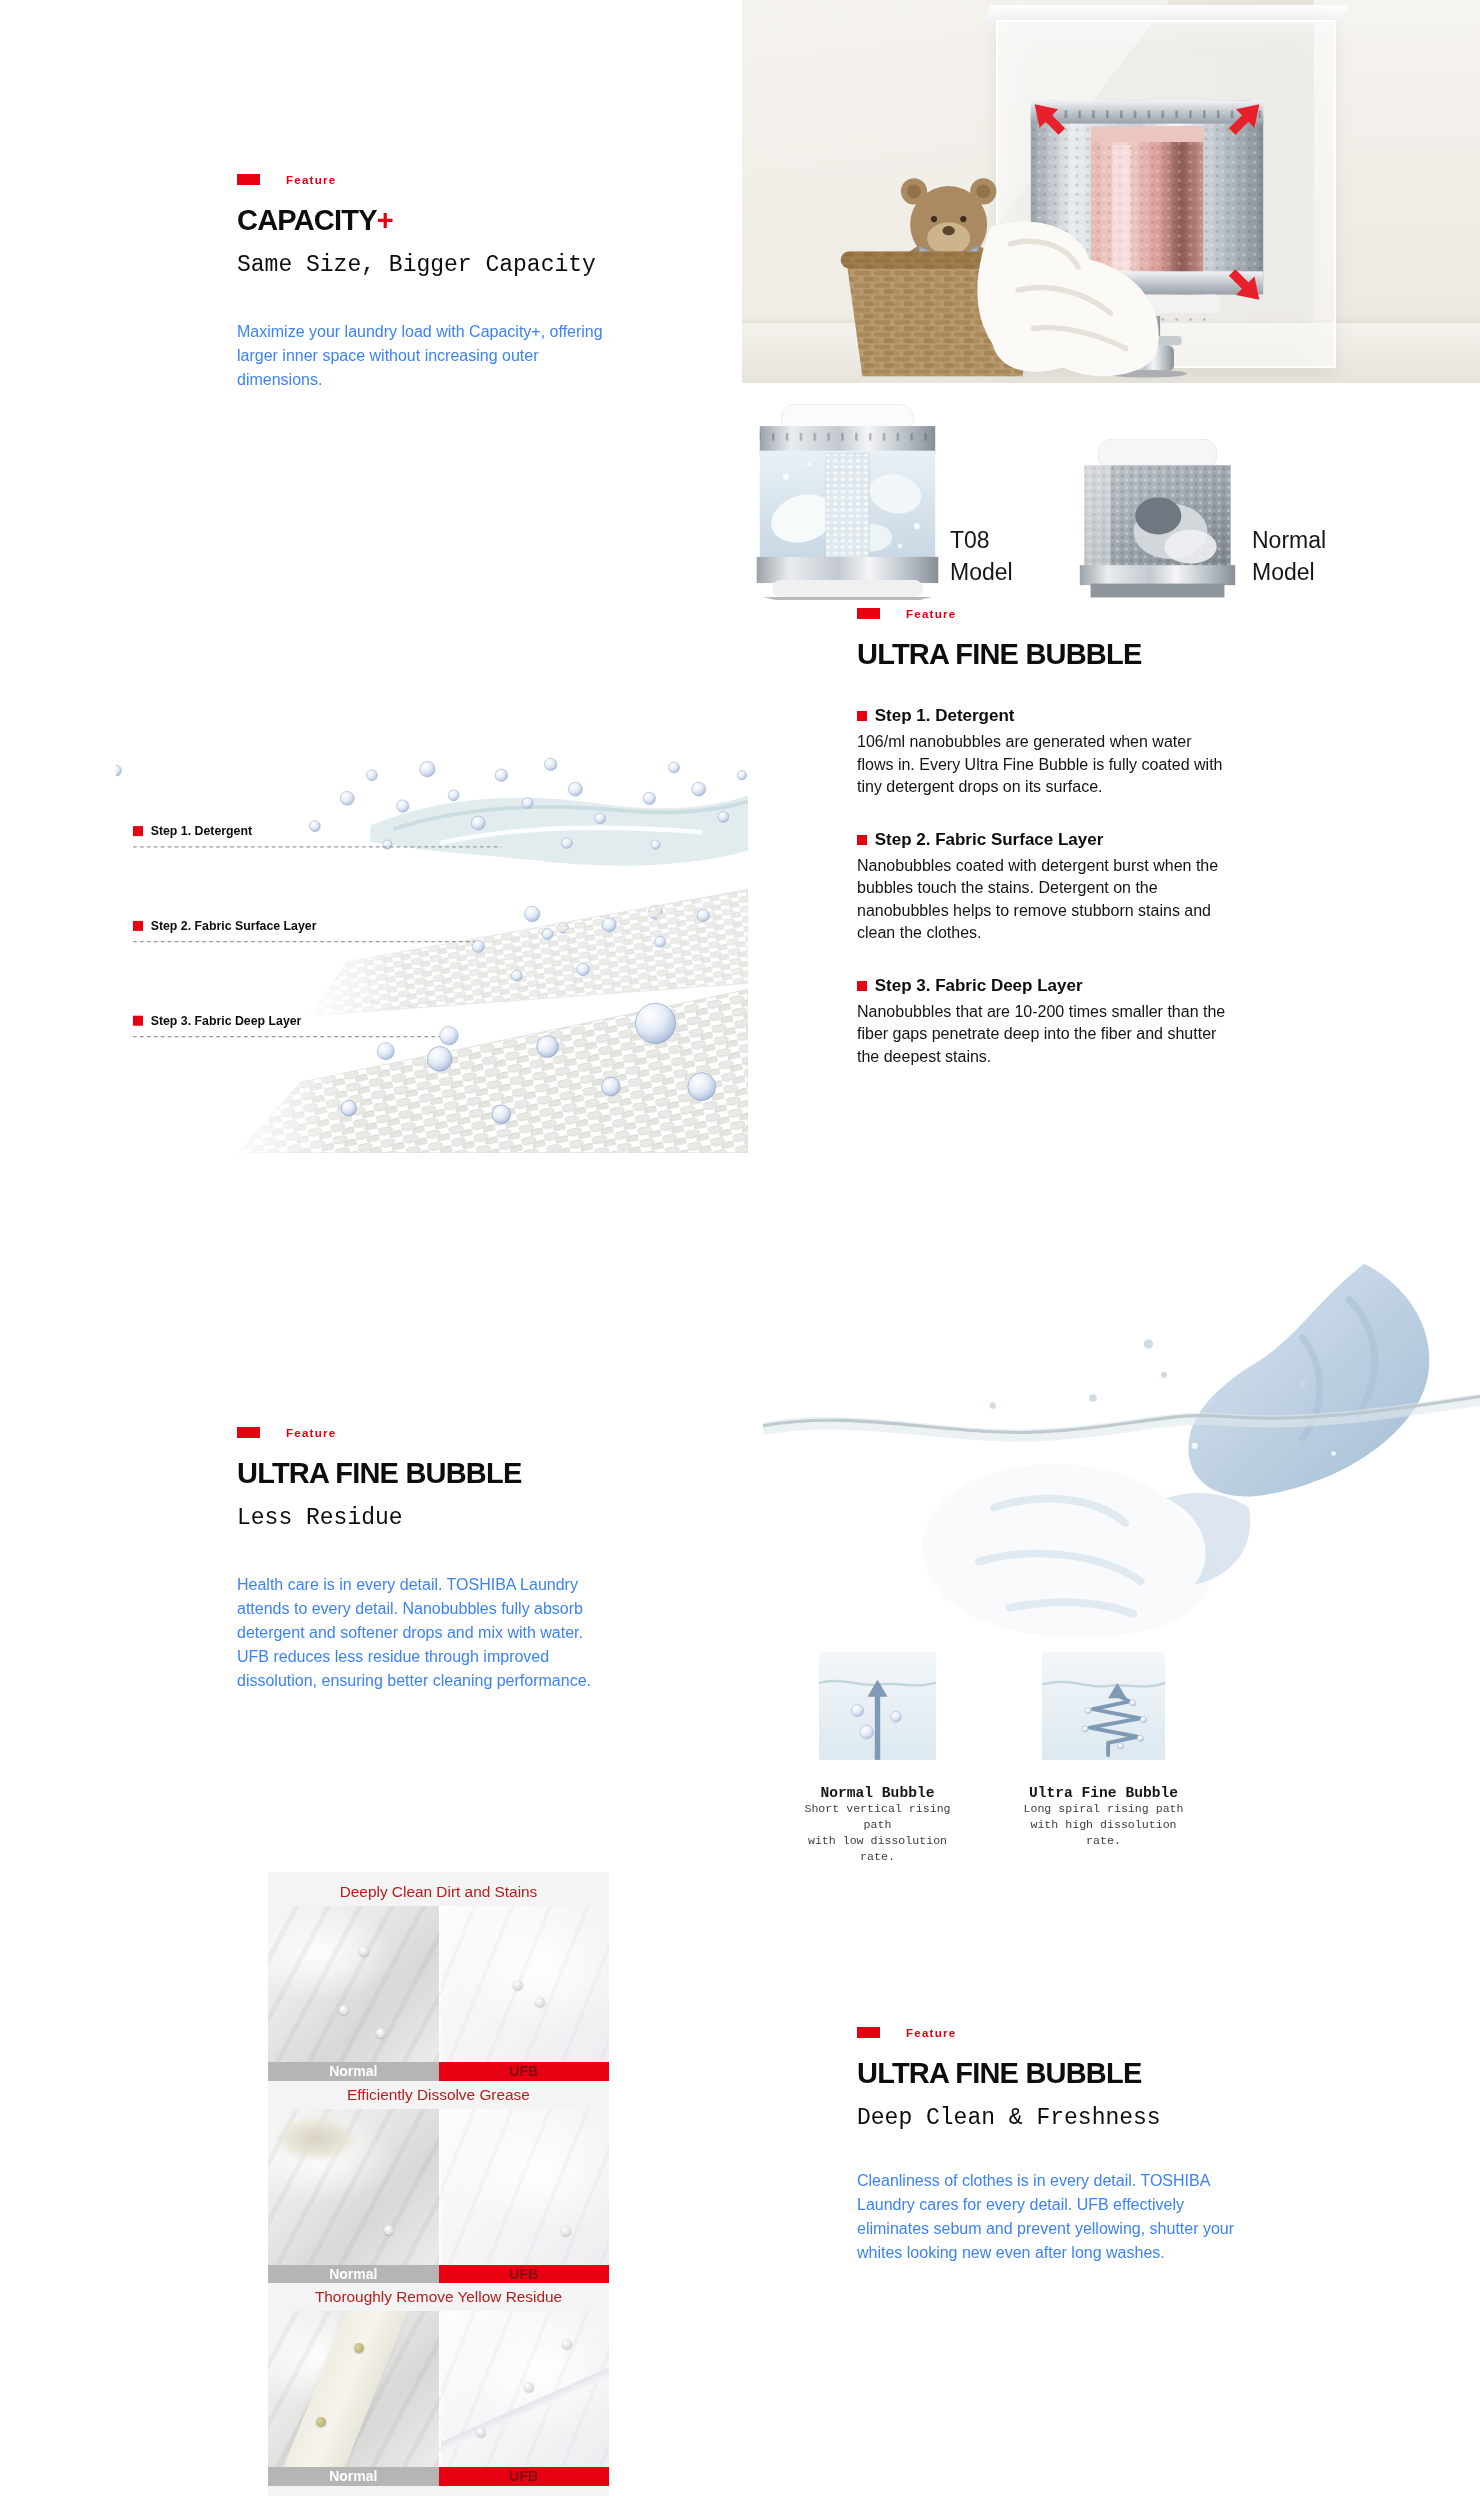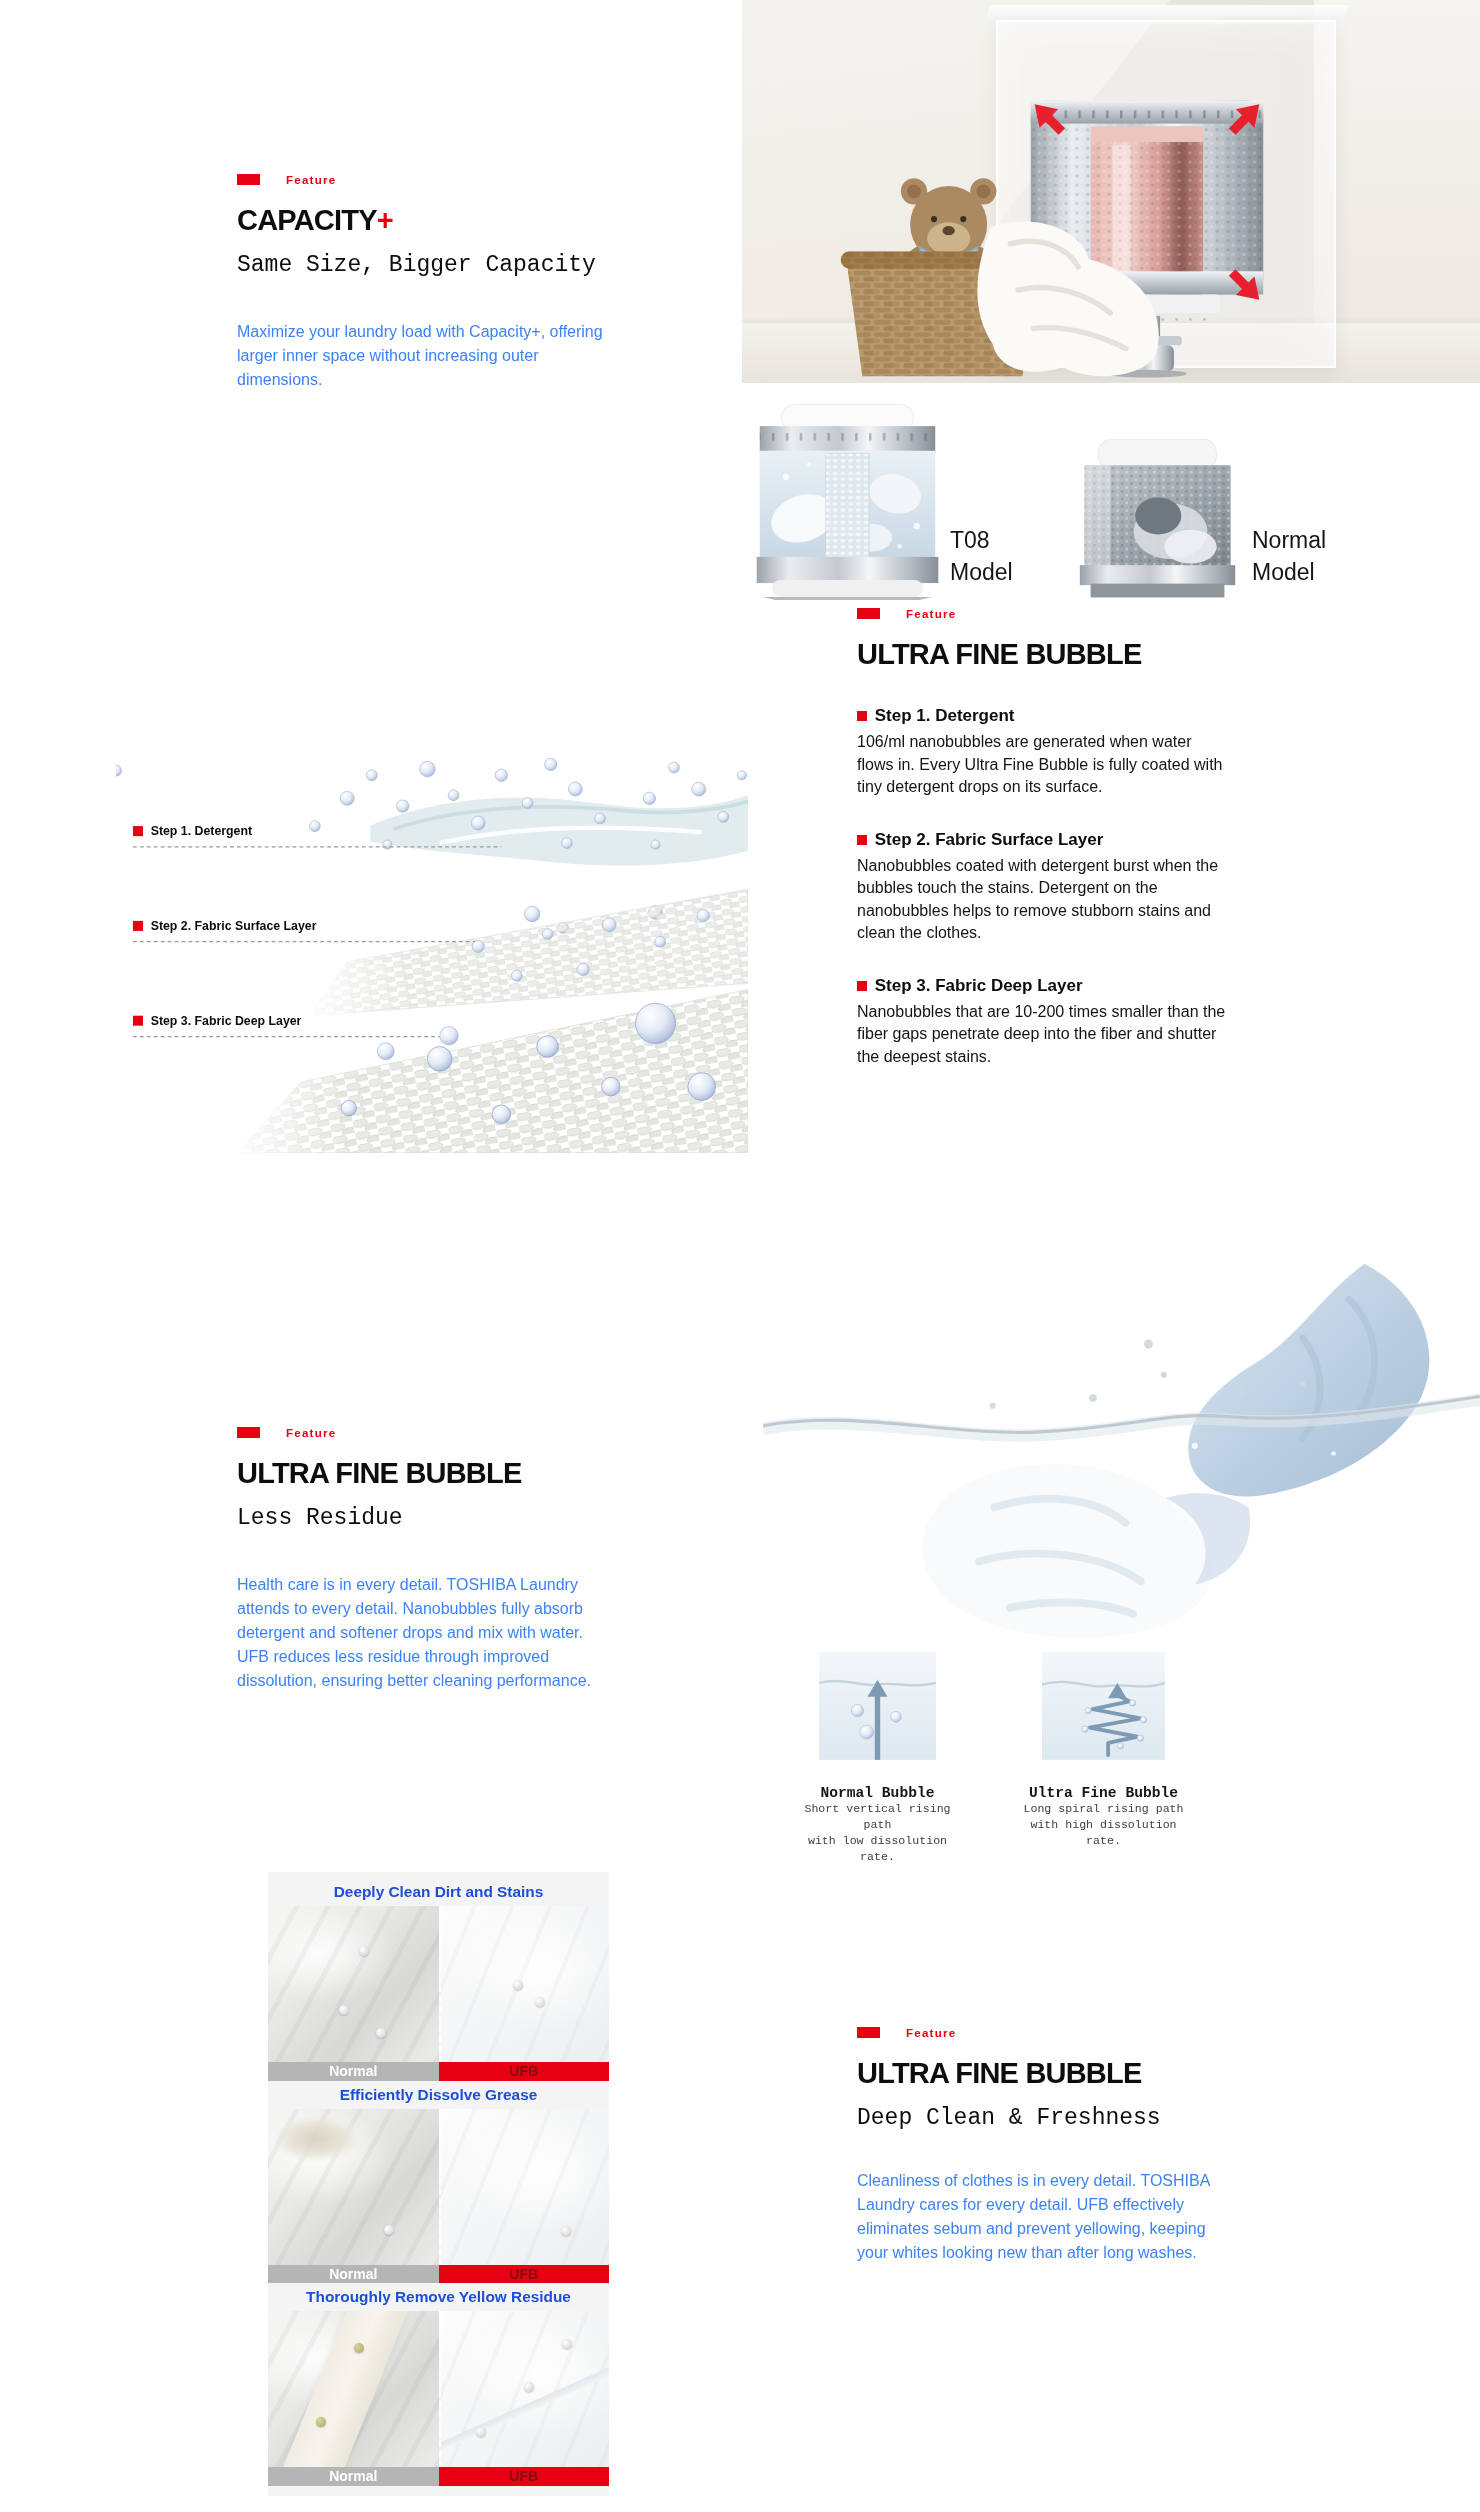--- a/index.html
+++ b/index.html
@@ -44,21 +44,21 @@
   
   .model-label{font-size:23px;line-height:32px;color:#161616;}
 
   
   .mini-caption{text-align:center;font-family:Liberation Mono, monospace;}
   .mini-caption .t{font-size:14.6px;font-weight:bold;color:#161616;}
   .mini-caption .l{font-size:11.6px;line-height:16px;color:#3d3d3d;}
 
   
   .compare-panel{left:268px;top:1872px;width:341px;height:624px;background:#f4f4f4;}
-  .cmp-title{height:28px;display:flex;align-items:center;justify-content:center;font-size:15.4px;font-weight:bold;color:#1d4ed8;}
+  .cmp-title{height:28px;display:flex;align-items:center;justify-content:center;font-size:15.4px;font-weight:normal;color:#b91c1c;}
   .cmp-img{position:relative;display:flex;height:156px;overflow:hidden;}
   .cmp-img::after{content:'';position:absolute;left:50%;top:0;bottom:0;border-left:2.3px dashed rgba(255,255,255,.95);}
   .half{position:relative;width:50%;overflow:hidden;}
   .shirt-normal{background:linear-gradient(135deg,#f6f6f5 0%,#e9e9e7 35%,#d8d8d6 65%,#ececea 100%);}
   .shirt-normal::before{content:'';position:absolute;inset:0;
     background:repeating-linear-gradient(118deg,transparent 0 23px,rgba(70,70,70,.06) 23px 28px),
                radial-gradient(108px 69px at 30% 30%,rgba(255,255,255,.9),rgba(255,255,255,0) 70%);}
   .shirt-ufb{background:linear-gradient(135deg,#fdfdfd 0%,#f5f6f7 45%,#eceef0 100%);}
   .shirt-ufb::before{content:'';position:absolute;inset:0;
     background:repeating-linear-gradient(112deg,transparent 0 31px,rgba(120,130,140,.05) 31px 35px),
@@ -473,21 +473,21 @@
     <div class="l">with high dissolution rate.</div>
   </div>
 
   <section class="abs" style="left:857px;top:2026px;width:382px;">
     <div class="feature-tag">
       <span class="chip"></span>
       <span class="txt">Feature</span>
     </div>
     <h1 class="h1">ULTRA FINE BUBBLE</h1>
     <div class="h2">Deep Clean &amp; Freshness</div>
-    <p class="body-text" style="margin-top:35px;">Cleanliness of clothes is in every detail. TOSHIBA Laundry cares for every detail. UFB effectively eliminates sebum and prevent yellowing, keeping your whites looking new than after long washes.</p>
+    <p class="body-text" style="margin-top:35px;">Cleanliness of clothes is in every detail. TOSHIBA Laundry cares for every detail. UFB effectively eliminates sebum and prevent yellowing, shutter your whites looking new even after long washes.</p>
   </section>
 
   <div class="abs compare-panel">
 
     <div>
       <div class="cmp-title" style="padding-top:6.2px;">Deeply Clean Dirt and Stains</div>
       <div class="cmp-img">
         <div class="half shirt-normal">
           <span class="btn-dot" style="left:91px;top:40px;"></span>
           <span class="btn-dot" style="left:71px;top:99px;"></span>

